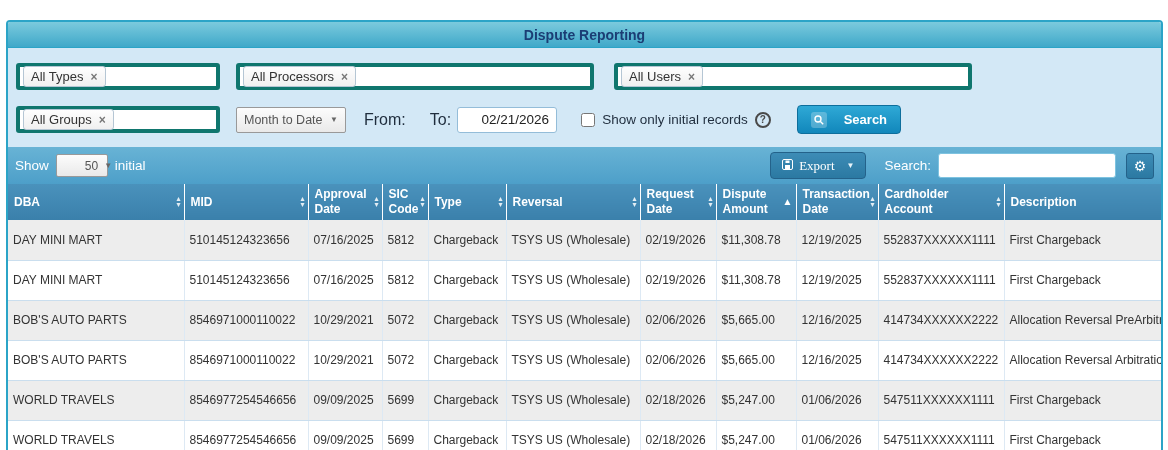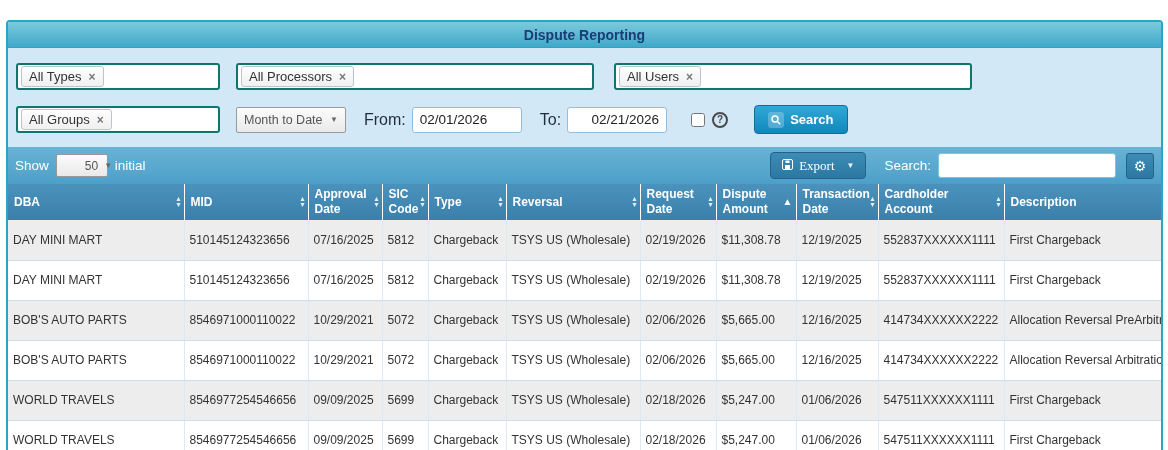--- a/index.html
+++ b/index.html
@@ -10,21 +10,21 @@
 
   
   .title-bar { height: 26px; background: linear-gradient(#7bcadd, #3fa8c9);
     border-bottom: 1px solid #2ba4c7; display: flex; align-items: center; justify-content: center;
     color: #1b3d74; font-weight: bold; font-size: 14px; }
 
   
   .filters { background: #d3e8f6; padding: 15px 8px 13px; }
   .filter-row { display: flex; align-items: center; }
   .filter-row + .filter-row { margin-top: 15px; }
-  .tag-box { background: #fff; border: 2px solid #0f766e; border-radius: 3px; height: 27px;
+  .tag-box { background: #fff; border: 4px solid #0f766e; border-radius: 3px; height: 27px;
     padding: 8px 3px; display: flex; align-items: center; }
   .tag-box.small { width: 204px; }
   .tag-box.wide { width: 358px; }
   .ml16 { margin-left: 16px; } .ml20 { margin-left: 20px; }
   .tag { border: 1px solid #b5c6d4; border-radius: 3px; background: linear-gradient(#fefefe,#f0f0f0);
     padding: 2px 7px; font-size: 13px; color: #333; display: inline-flex; align-items: center; }
   .tag-x { color: #777; font-weight: bold; font-size: 12px; margin-left: 7px; cursor: pointer; }
   .fake-select { height: 26px; background: linear-gradient(#fcfcfc,#e9e9e9); border: 1px solid #999;
     border-radius: 2px; display: inline-flex; align-items: center; justify-content: space-between;
     padding: 0 7px; font-size: 12.5px; color: #555; cursor: pointer; }
@@ -34,21 +34,21 @@
   .date-input { height: 26px; border: 1px solid #94bdd9; border-radius: 3px; font-size: 13.5px;
     color: #222; padding: 0 7px; font-family: inherit; }
   .date-input.from { width: 110px; } .date-input.to { width: 100px; text-align: right; }
   .cb { width: 14px; height: 14px; margin-left: 24px; }
   .cb-label { font-size: 13.5px; color: #1f2d3d; margin-left: 7px; }
   .help { width: 16px; height: 16px; border: 2px solid #4a4a4a; border-radius: 50%;
     color: #4a4a4a; font-size: 10px; font-weight: bold; display: inline-flex;
     align-items: center; justify-content: center; margin-left: 7px; }
   .search-btn { margin-left: 26px; height: 29px; padding: 0 13px; border: 1px solid #0d6e9c;
     border-radius: 4px; background: linear-gradient(#2fa9d6, #1187bb); color: #fff;
-    font-weight: bold; font-size: 13px; display: inline-flex; align-items: center; gap: 6px;
+    font-weight: bold; font-size: 13px; display: inline-flex; align-items: center; gap: 17px;
     cursor: pointer; font-family: inherit; }
   .icon-chip { width: 16px; height: 16px; background: rgba(255,255,255,0.25); border-radius: 3px;
     display: inline-flex; align-items: center; justify-content: center; }
 
   
   .toolbar { height: 37px; background: linear-gradient(#68b3d5, #4d9fc9); display: flex;
     align-items: center; padding: 0 7px; color: #fff; font-size: 13.5px; }
   .fake-select.entries { width: 52px; height: 23px; margin: 0 7px; font-size: 12px; padding-left: 28px; }
   .export-btn { margin-left: auto; height: 27px; padding: 0 11px; border: 1px solid #24628a;
     border-radius: 4px; background: linear-gradient(#3d8cb6, #2b79a2); color: #fff;
@@ -119,24 +119,24 @@
         <span class="tag">
           <span>All Groups</span>
           <span class="tag-x">×</span>
         </span>
       </div>
       <div class="fake-select period">
         <span>Month to Date</span>
         <span class="caret">▼</span>
       </div>
       <span class="lbl">From:</span>
-      <input class="date-input from" value="02/01/2026" style="">
       <span class="lbl">To:</span>
       <input class="date-input to" value="02/21/2026" style="">
       <input type="checkbox" class="cb" style="">
+      <span class="cb-label">Show only initial records</span>
       <span class="help">?</span>
       <button class="search-btn">
         <span class="icon-chip">
           <svg width="10" height="10" viewBox="0 0 10 10">
               <circle cx="4" cy="4" r="3" fill="none" stroke="#fff" stroke-width="1.4"></circle>
               <line x1="6.2" y1="6.2" x2="9.2" y2="9.2" stroke="#fff" stroke-width="1.4"></line>
             </svg>
         </span>
         <span>Search</span>
       </button>

